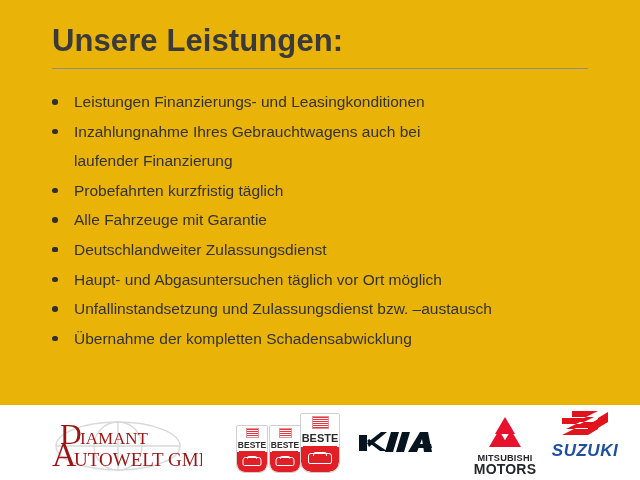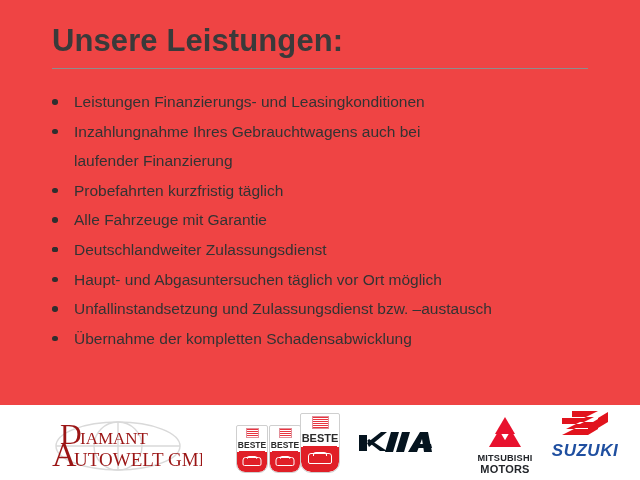--- a/index.html
+++ b/index.html
@@ -10,21 +10,21 @@
     width: 640px;
     height: 480px;
     overflow: hidden;
     font-family: "Liberation Sans", sans-serif;
     background: #ffffff;
   }
   #slide {
     position: relative;
     width: 640px;
     height: 480px;
-    background: #ef4444;
+    background: #eab308;
     overflow: hidden;
   }
 
   
   #title-block {
     position: absolute;
     left: 52px;
     top: 22px;
     width: 536px;
   }
@@ -183,21 +183,21 @@
     height: 58px;
   }
   #logo-mitsubishi .mm-text {
     text-align: center;
     font-weight: 700;
     color: #23262b;
     line-height: 10.5px;
     letter-spacing: 0.2px;
   }
   #logo-mitsubishi .mm-l1 { font-size: 9.2px; }
-  #logo-mitsubishi .mm-l2 { font-size: 11px; }
+  #logo-mitsubishi .mm-l2 { font-size: 14px; }
 
   
   #logo-suzuki {
     left: 546px;
     top: 3px;
     width: 78px;
     height: 52px;
   }
   #logo-suzuki .sz-text {
     text-align: center;

